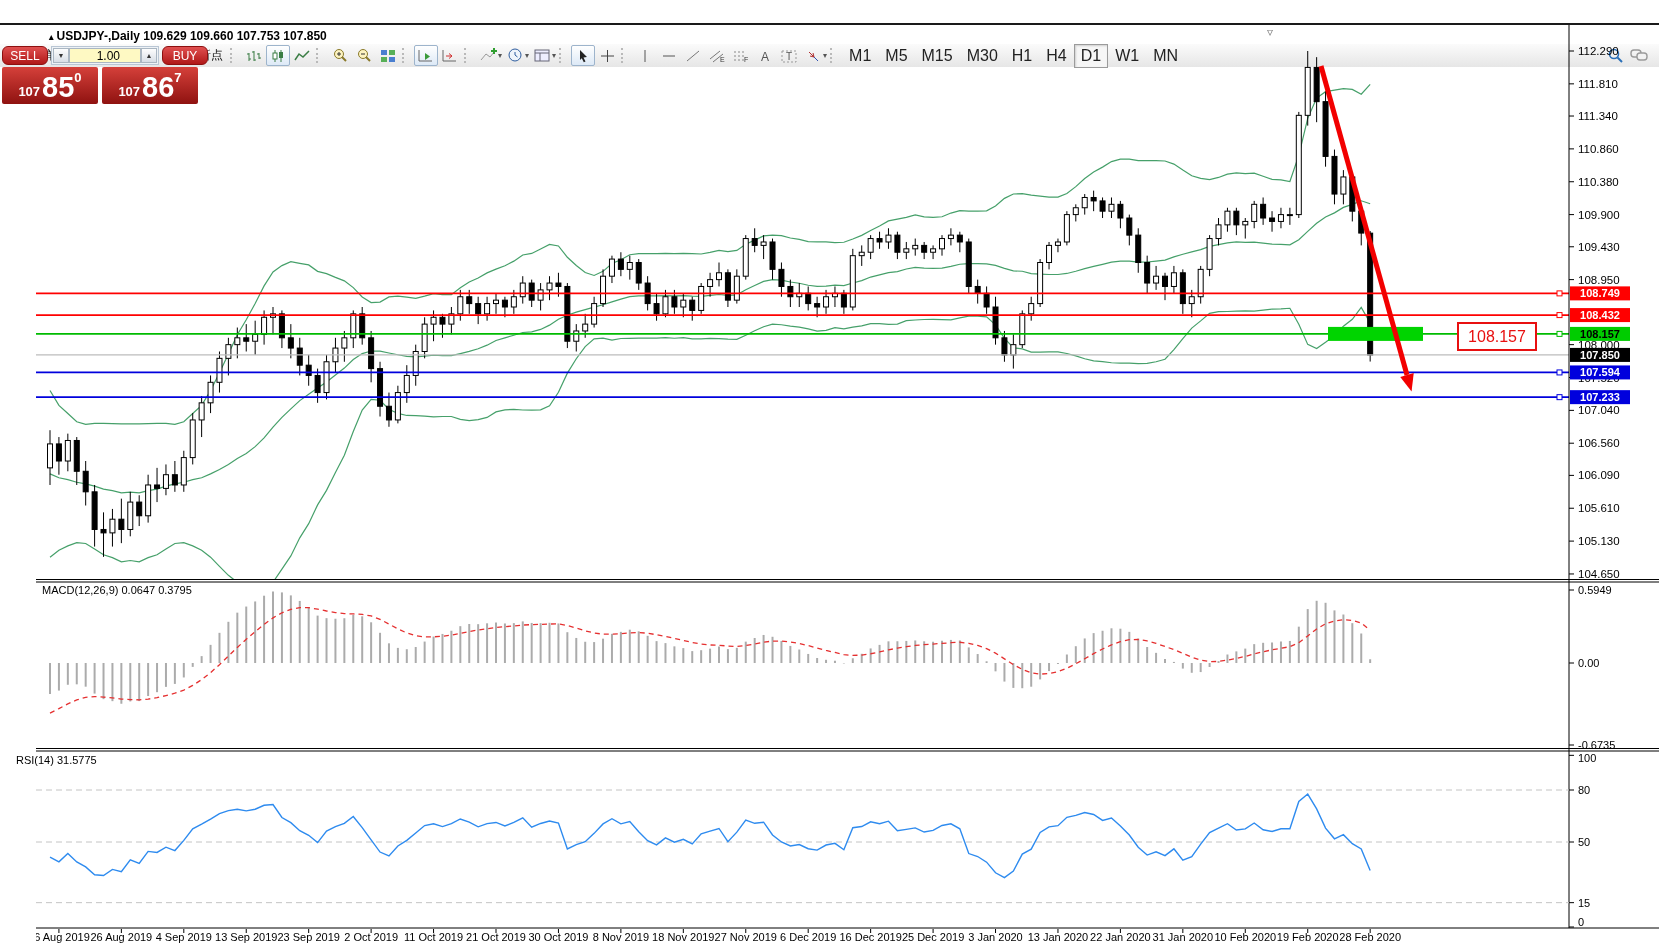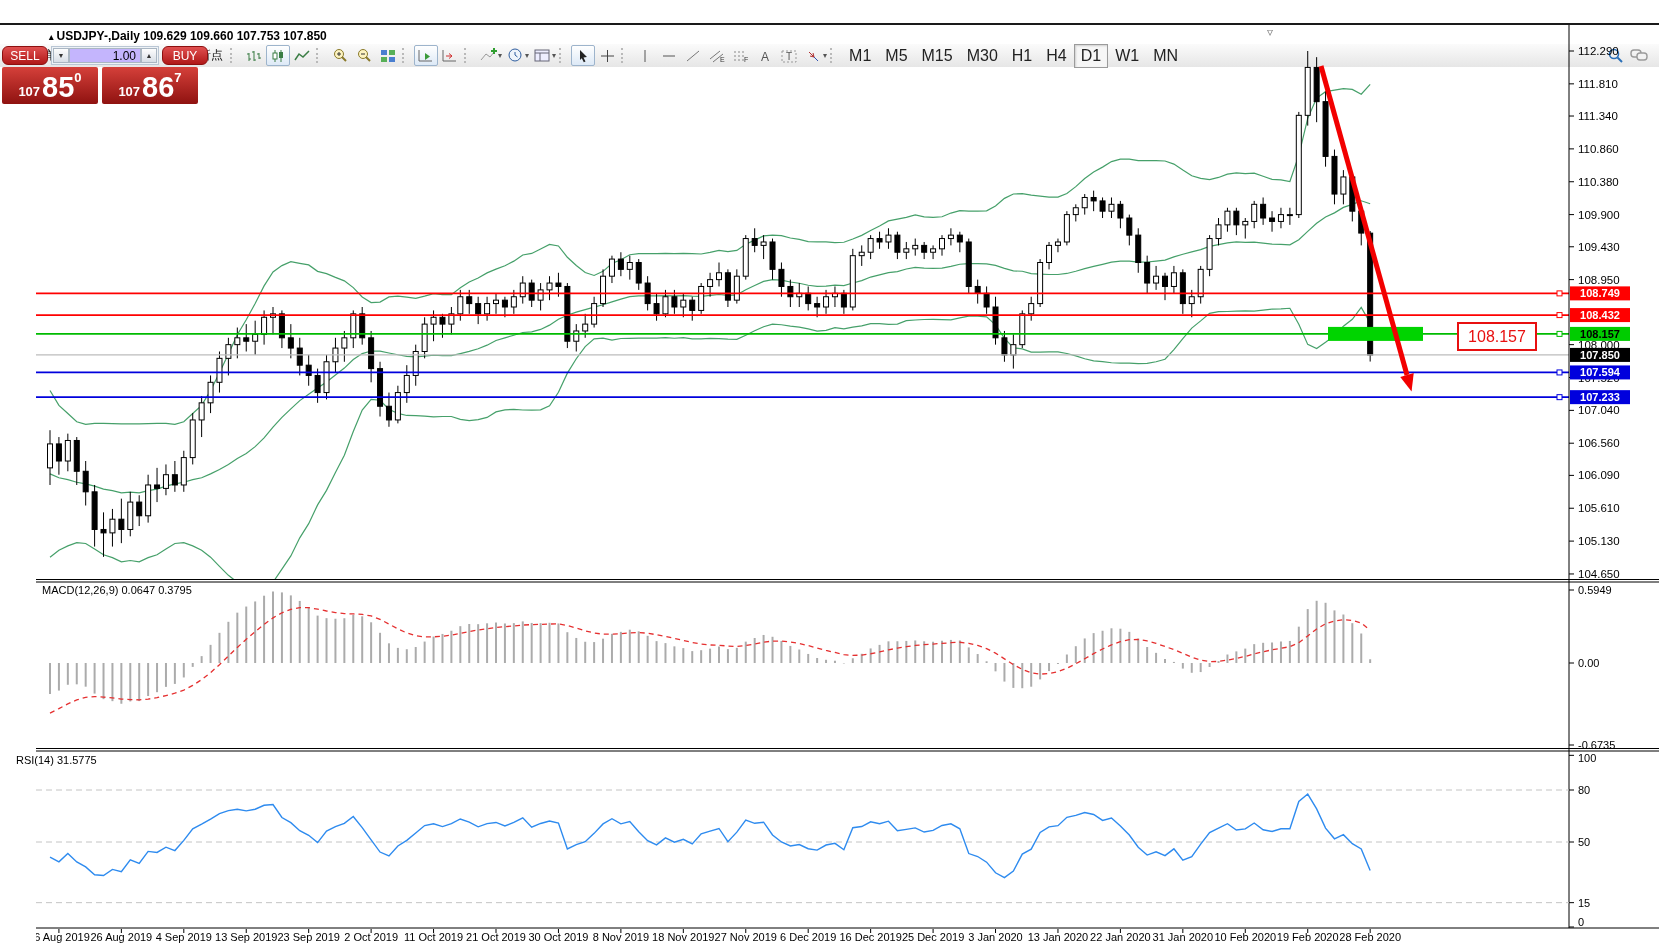--- a/index.html
+++ b/index.html
@@ -26,22 +26,22 @@
   .shift-marker{position:absolute;left:1267px;top:25px;font-size:12px;color:#808080;}
 
   
   .trade-panel{position:absolute;left:2px;top:46px;width:206px;}
   .tp-row1{display:flex;align-items:stretch;height:19px;}
   .tp-btn{width:44px;background:linear-gradient(#e05050,#b01818);color:#fff;font-size:12px;
     display:flex;align-items:center;justify-content:center;border:1px solid #8d0f0f;border-radius:6px;}
   .tp-spin{flex:1;display:flex;align-items:stretch;margin:0 3px;border:1px solid #b9c6d4;background:#eef2f6;padding:1px;}
   .spin-btn{width:14px;background:linear-gradient(#fdfdfd,#d8dee6);border:1px solid #aab6c2;font-size:7px;color:#333;
     display:flex;align-items:center;justify-content:center;}
-  .vol-field{flex:1;background:#c4b5fd;border:1px solid #aab6c2;font-size:12px;color:#000;
-    display:flex;align-items:center;justify-content:flex-end;padding-right:4px;}
+  .vol-field{flex:1;background:#fef9c3;border:1px solid #aab6c2;font-size:12px;color:#000;
+    display:flex;align-items:center;justify-content:flex-end;padding-right:20px;}
   .tp-row2{display:flex;margin-top:2px;}
   .tp-price{width:96px;height:37px;border-radius:2px;background:linear-gradient(#d5403a,#8f1210);
     color:#fff;display:flex;align-items:flex-end;justify-content:center;padding-bottom:2px;box-sizing:border-box;}
   .tp-price.buy{margin-left:4px;}
   .tp-price .small{font-size:13px;font-weight:bold;margin:8px 2px 3px 0;}
   .tp-price .big{font-size:29px;font-weight:bold;line-height:29px;text-align:center;}
   .tp-price .sup{font-size:13px;font-weight:bold;align-self:flex-start;margin-top:3px;}
 
   
   .price-label-box{position:absolute;left:1457px;top:322px;width:76px;height:25px;background:#fff;

